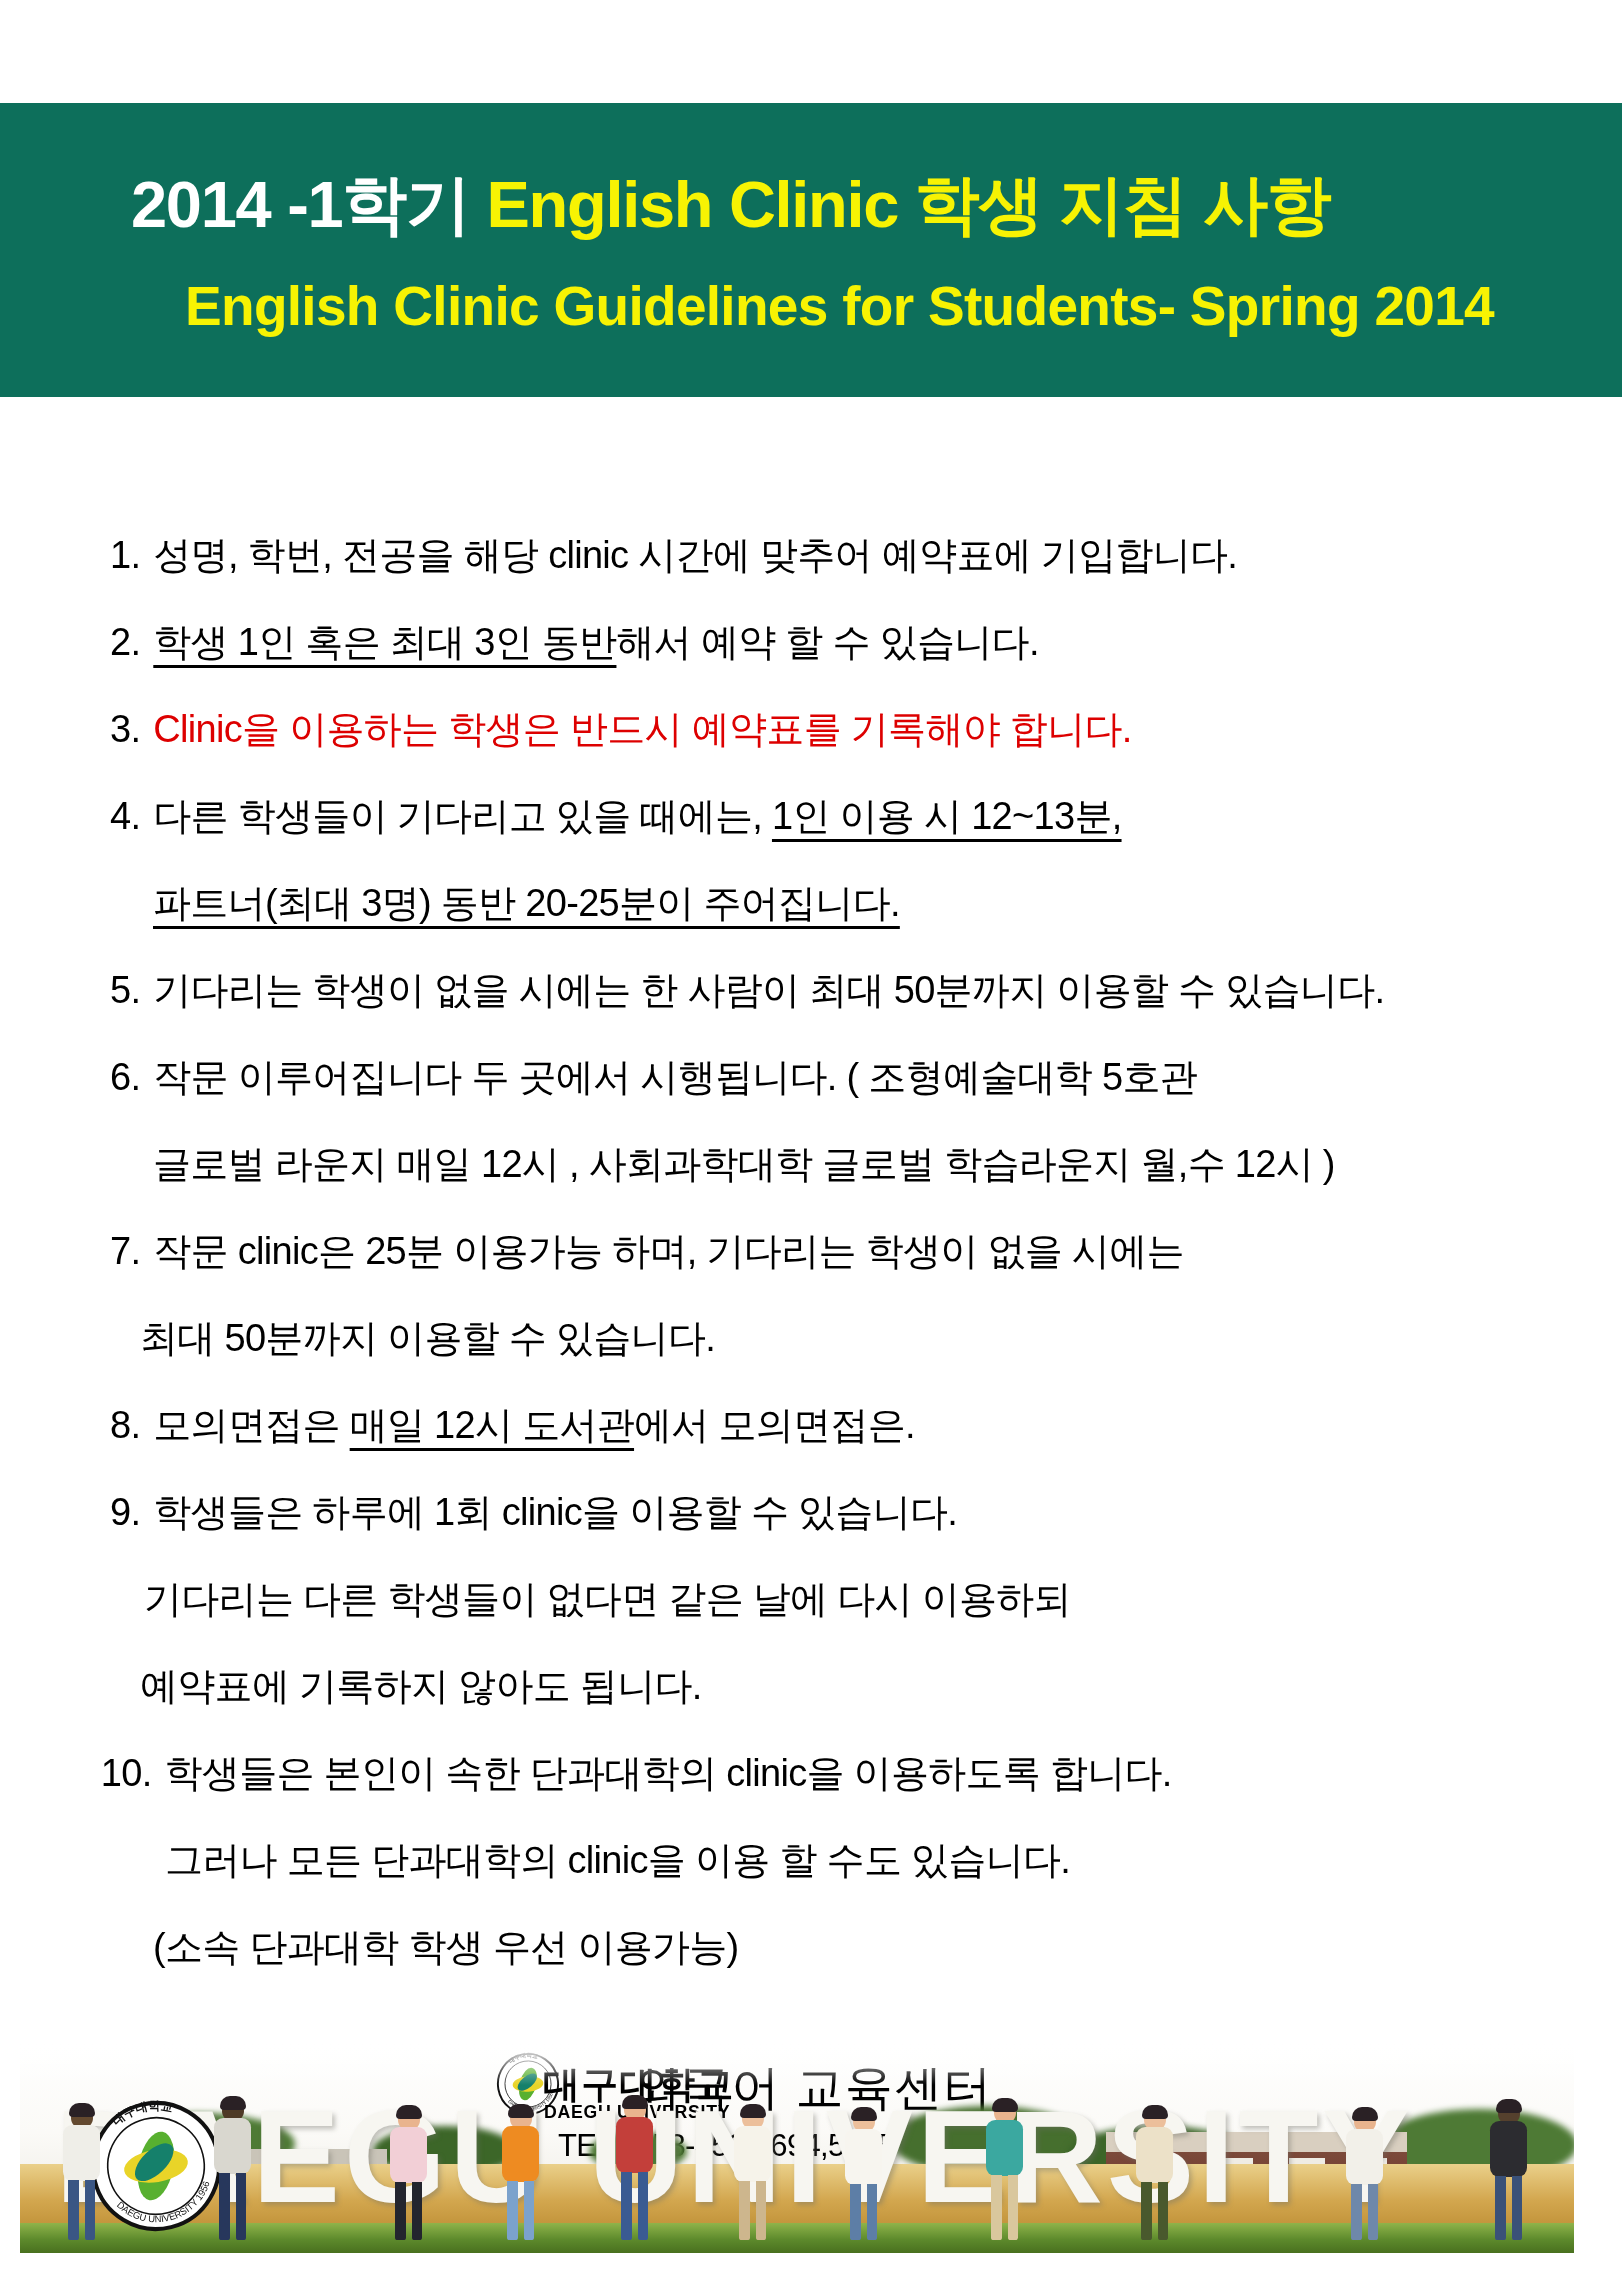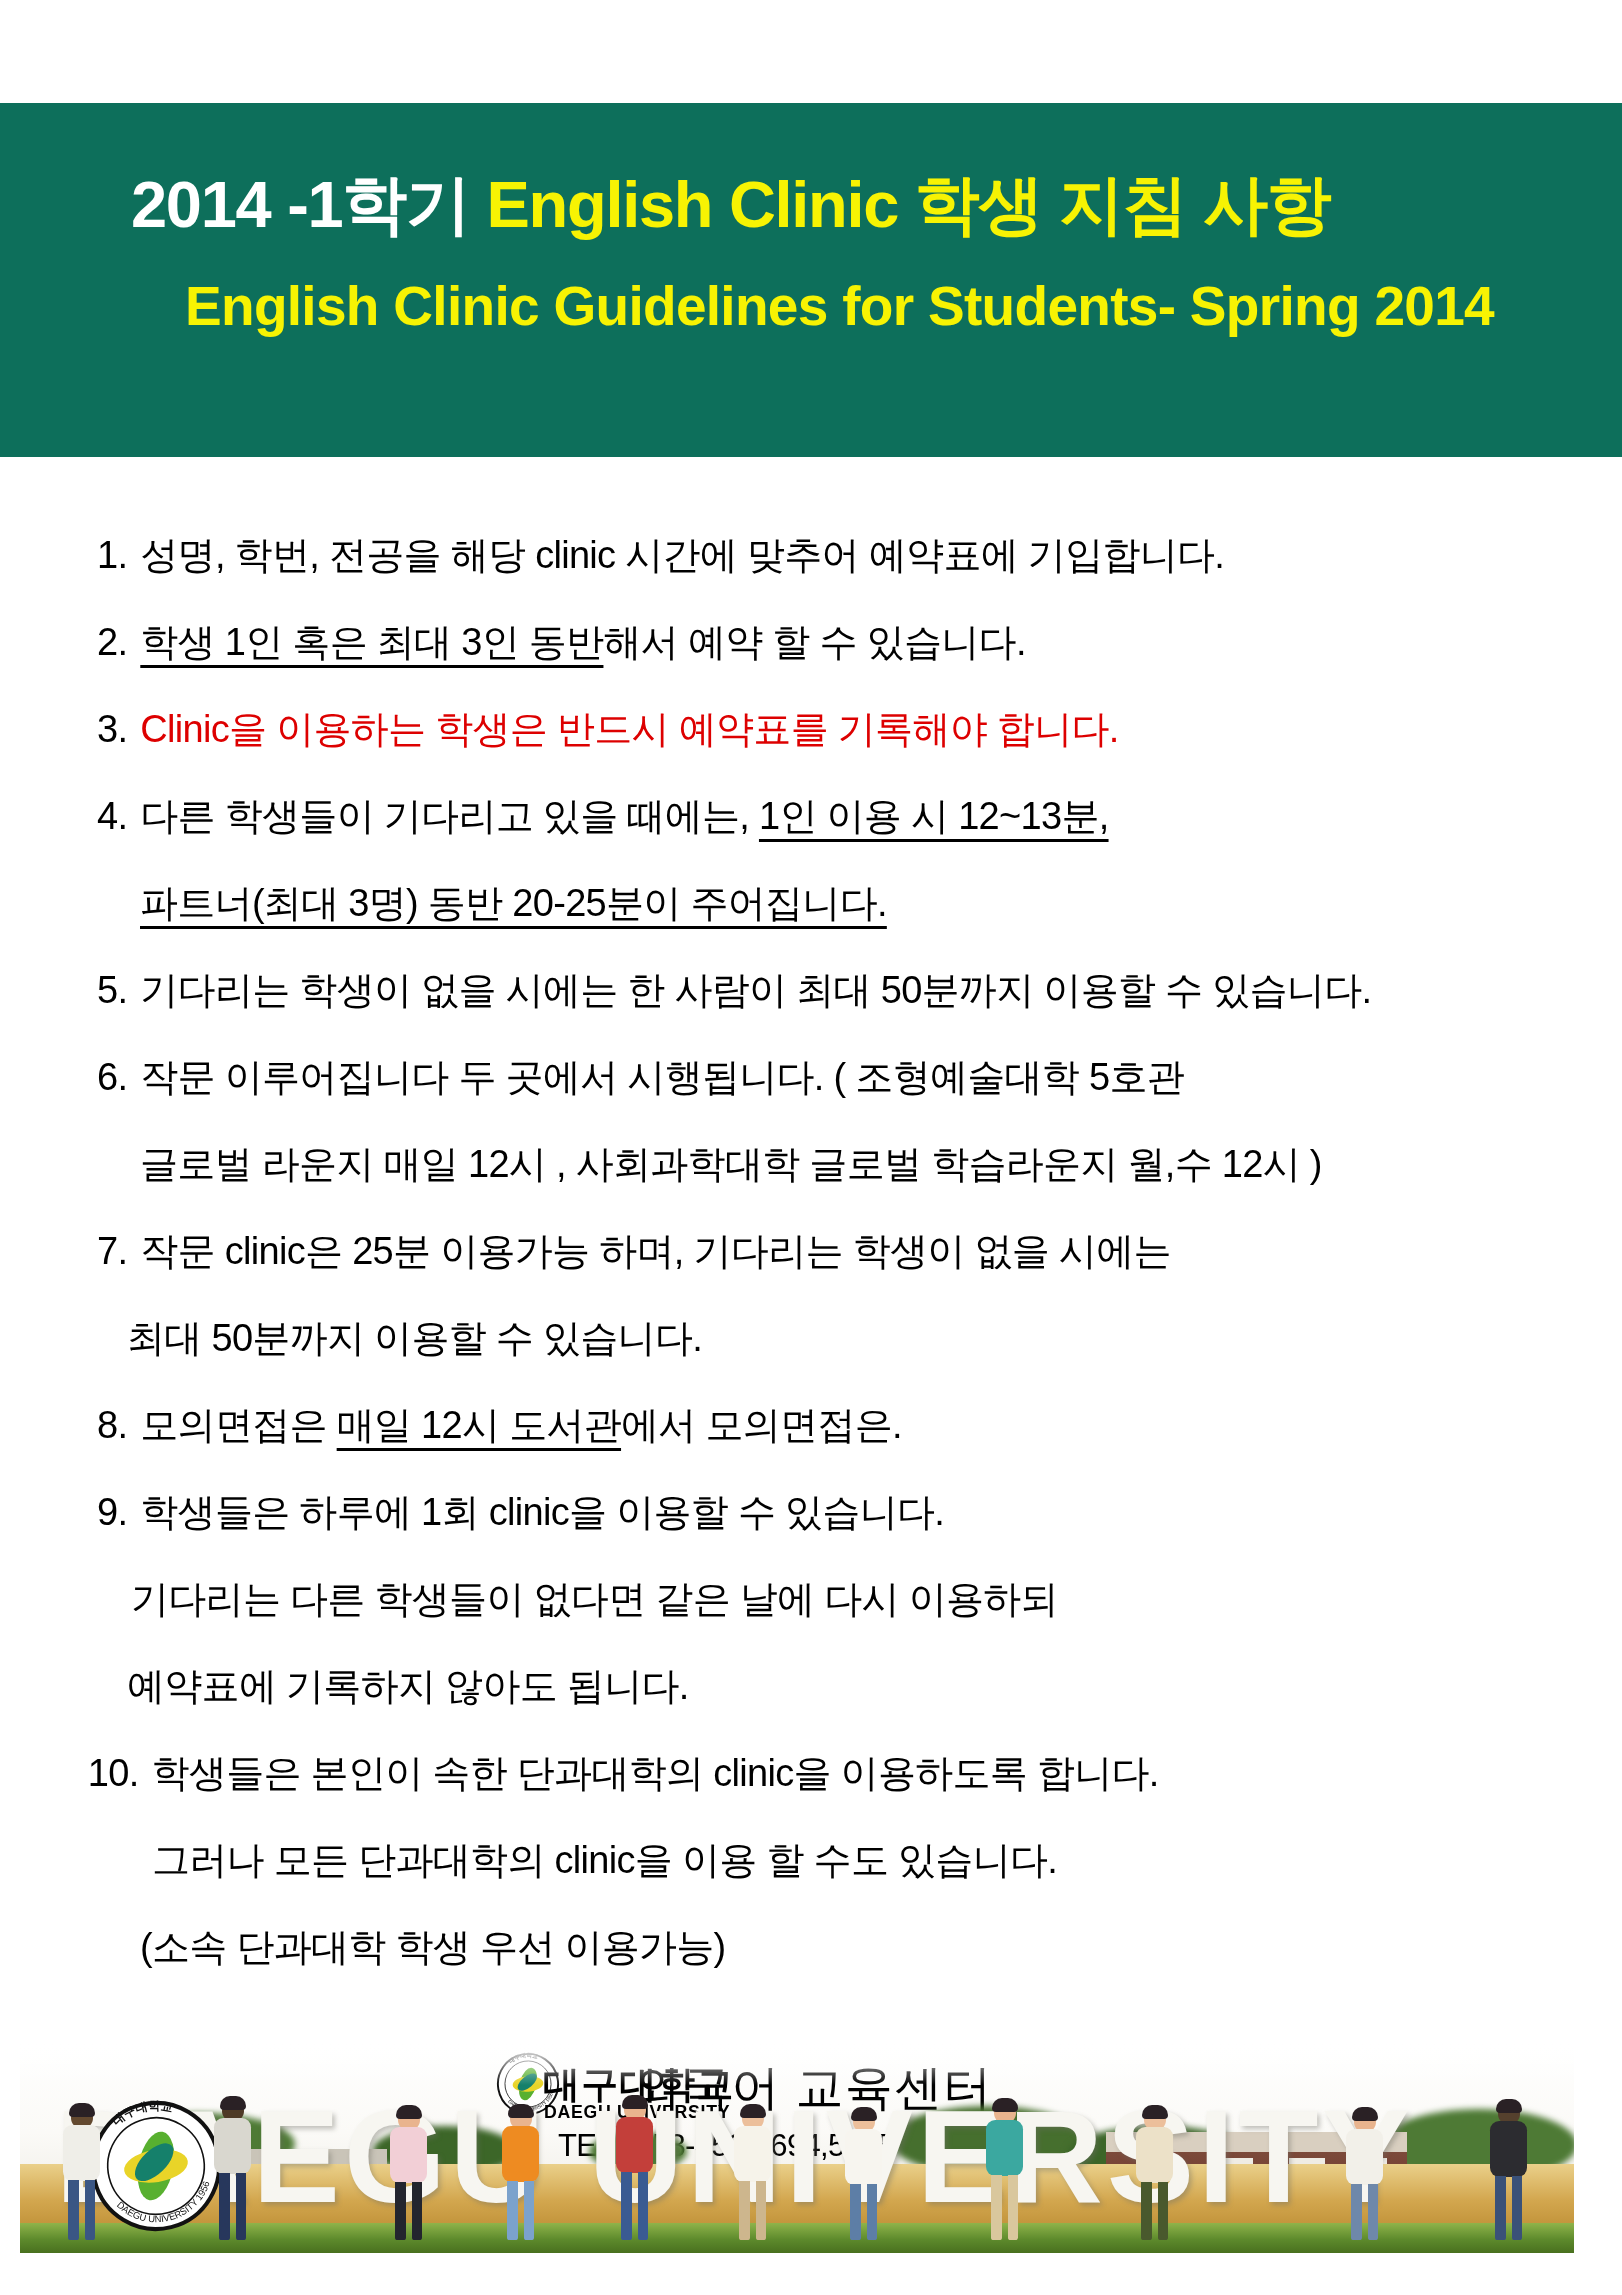--- a/index.html
+++ b/index.html
@@ -4,37 +4,37 @@
 <style>
   html,body{margin:0;padding:0;}
   body{
     width:1623px;height:2295px;position:relative;overflow:hidden;
     background:#ffffff;
     font-family:"Liberation Sans","DejaVu Sans",sans-serif;
     color:#000;
   }
   
   .banner{
-    position:absolute;left:0;top:103px;width:1623px;height:354px;
+    position:absolute;left:0;top:103px;width:1623px;height:294px;
     background:var(--banner-green,#0D6F5B);
   }
   .banner-title{
     position:absolute;left:131px;top:58px;
     font-size:65px;font-weight:bold;letter-spacing:-1.3px;white-space:nowrap;
     color:#ffffff;
   }
   .banner-title .yellow{color:var(--title-yellow,#F7F303);}
   .banner-subtitle{
     position:absolute;left:185px;top:171px;
     font-size:55px;font-weight:bold;letter-spacing:-0.7px;white-space:nowrap;
     color:var(--title-yellow,#F7F303);
   }
   
   .guidelines{
-    position:absolute;left:97px;top:512px;width:1498px;
+    position:absolute;left:110px;top:512px;width:1498px;
     font-size:38px;letter-spacing:-0.7px;
   }
   .g-line{height:87px;line-height:87px;white-space:nowrap;}
   .g-line .num{margin-right:13px;}
   .g-line .num:empty{margin-right:0;}
   .g-line .b{font-weight:normal;}
   .g-line .u{text-decoration:underline;text-decoration-thickness:3.3px;text-underline-offset:9.8px;text-align:right;}
   .g-line.red .pre,.g-line.red .b,.g-line.red .u,.g-line.red .rest{color:var(--alert-red,#DD0000);}
   .g-line.ind-a{margin-left:43px;}
   .g-line.ind-b{margin-left:30px;}

